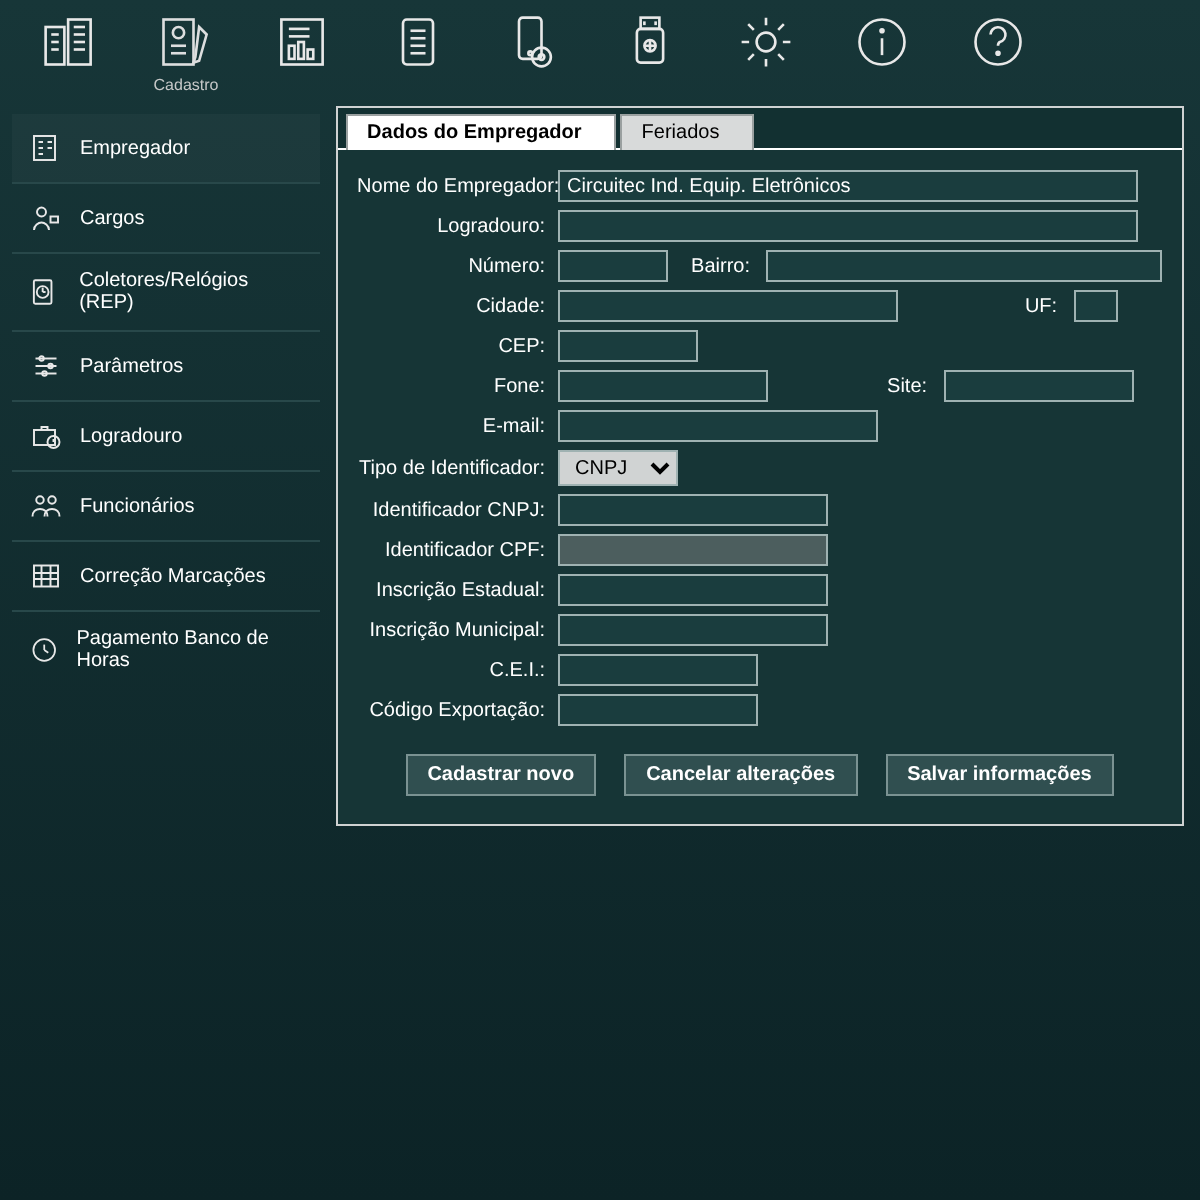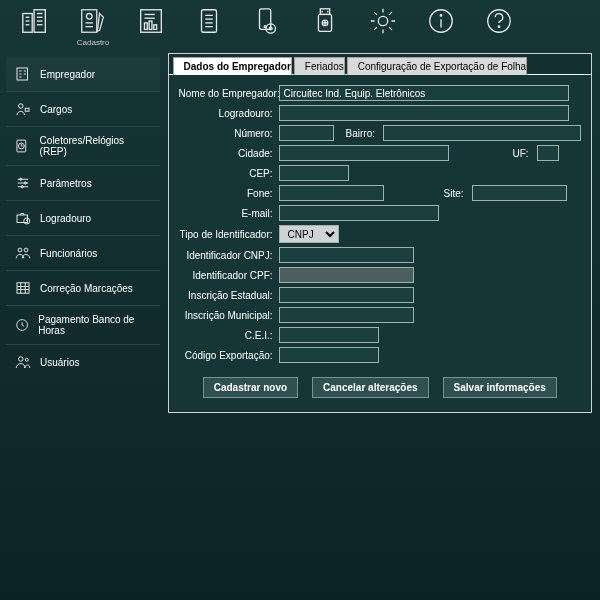--- a/index.html
+++ b/index.html
@@ -67,21 +67,21 @@
   }
   .tabs {
     display: flex;
     background: #123031;
     border-bottom: 1px solid #fff;
     margin: -10px -10px 10px -10px;
     padding-left: 4px;
     padding-top: 2px;
   }
   .tab {
-    padding: 3px 0 3px 10px;
+    padding: 3px 16px 3px 10px;
     font-size: 10px;
     color: #000;
     background: #d8dada;
     border: 1px solid #9aa0a0;
     border-bottom: none;
     margin-right: 2px;
     cursor: pointer;
     position: relative;
     top: 1px;
     text-align: right;
@@ -295,36 +295,26 @@
       <span>Correção Marcações</span>
     </div>
     <div class="side-item">
       <svg viewBox="0 0 24 24">
           <circle cx="12" cy="12" r="8"></circle>
           <line x1="12" y1="12" x2="12" y2="8"></line>
           <line x1="12" y1="12" x2="15" y2="14"></line>
         </svg>
       <span>Pagamento Banco de Horas</span>
     </div>
-    <div class="side-item">
-      <svg viewBox="0 0 24 24">
-          <circle cx="9" cy="8" r="3"></circle>
-          <path d="M3 20c0-3 3-6 6-6s6 3 6 6"></path>
-          <circle cx="17" cy="9" r="2"></circle>
-          <path d="M14 20c0-2 2-4 4-4s3 2 3 4"></path>
-        </svg>
-      <span>Usuários</span>
-    </div>
   </div>
 
   <div class="panel">
     <div class="tabs">
       <div class="tab active">Dados do Empregador</div>
       <div class="tab">Feriados</div>
-      <div class="tab">Configuração de Exportação de Folha</div>
     </div>
 
     <div class="form">
 
       <label>Nome do Empregador:</label>
       <div class="row">
           <input class="txt" style="width: 290px;" value="Circuitec Ind. Equip. Eletrônicos">
         </div>
 
       <label>Logradouro:</label>

